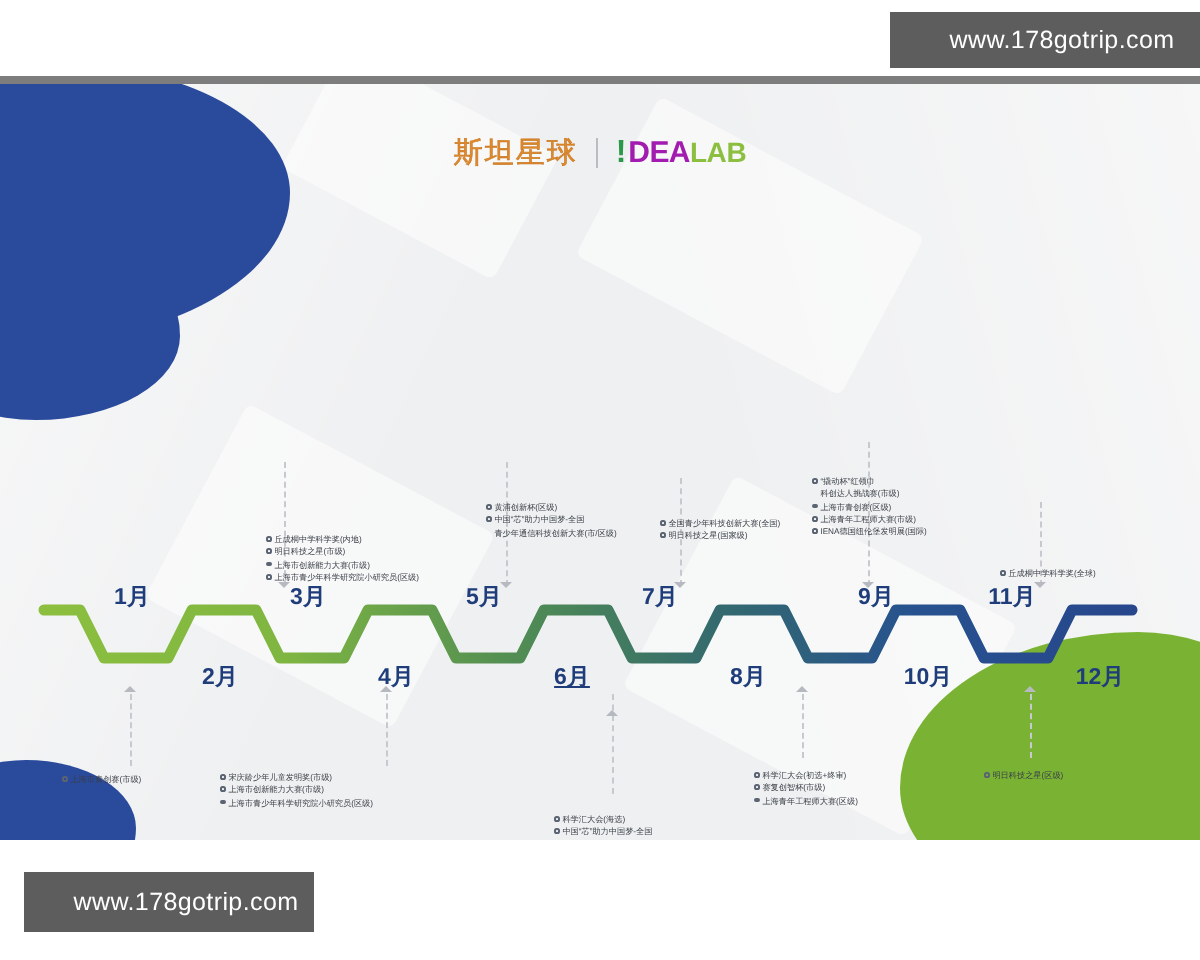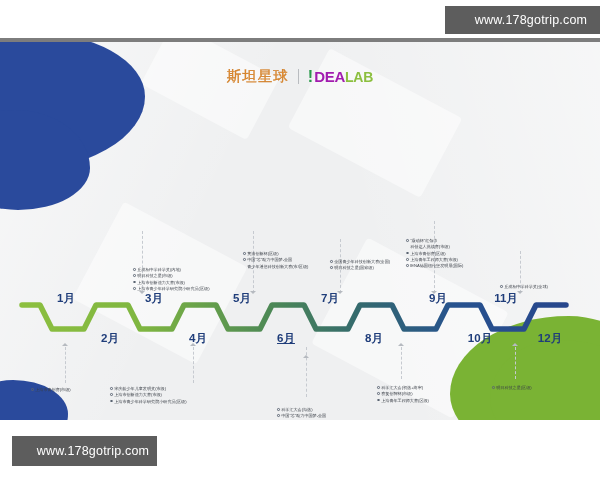--- a/index.html
+++ b/index.html
@@ -243,21 +243,21 @@
       <div class="months">
         <div class="month-label" style="left:66px;top:210px;">1月</div>
         <div class="month-label" style="left:110px;top:250px;">2月</div>
         <div class="month-label" style="left:154px;top:210px;">3月</div>
         <div class="month-label" style="left:198px;top:250px;">4月</div>
         <div class="month-label" style="left:242px;top:210px;text-align:center;">5月</div>
         <div class="month-label" style="left:286px;top:250px;text-decoration:underline;">6月</div>
         <div class="month-label" style="left:330px;top:210px;">7月</div>
         <div class="month-label" style="left:374px;top:250px;">8月</div>
         <div class="month-label" style="left:438px;top:210px;">9月</div>
-        <div class="month-label" style="left:480px;top:250px;">10月</div>
+        <div class="month-label" style="left:464px;top:250px;">10月</div>
         <div class="month-label" style="left:506px;top:210px;">11月</div>
         <div class="month-label" style="left:550px;top:250px;">12月</div>
       </div>
 
       
       <div class="dashline" style="left:142px;top:150px;height:62px;"></div>
       <div class="tick tick-down" style="left:139px;top:210px;"></div>
       <div class="dashline" style="left:253px;top:150px;height:62px;"></div>
       <div class="tick tick-down" style="left:250px;top:210px;"></div>
       <div class="dashline" style="left:340px;top:158px;height:54px;"></div>

